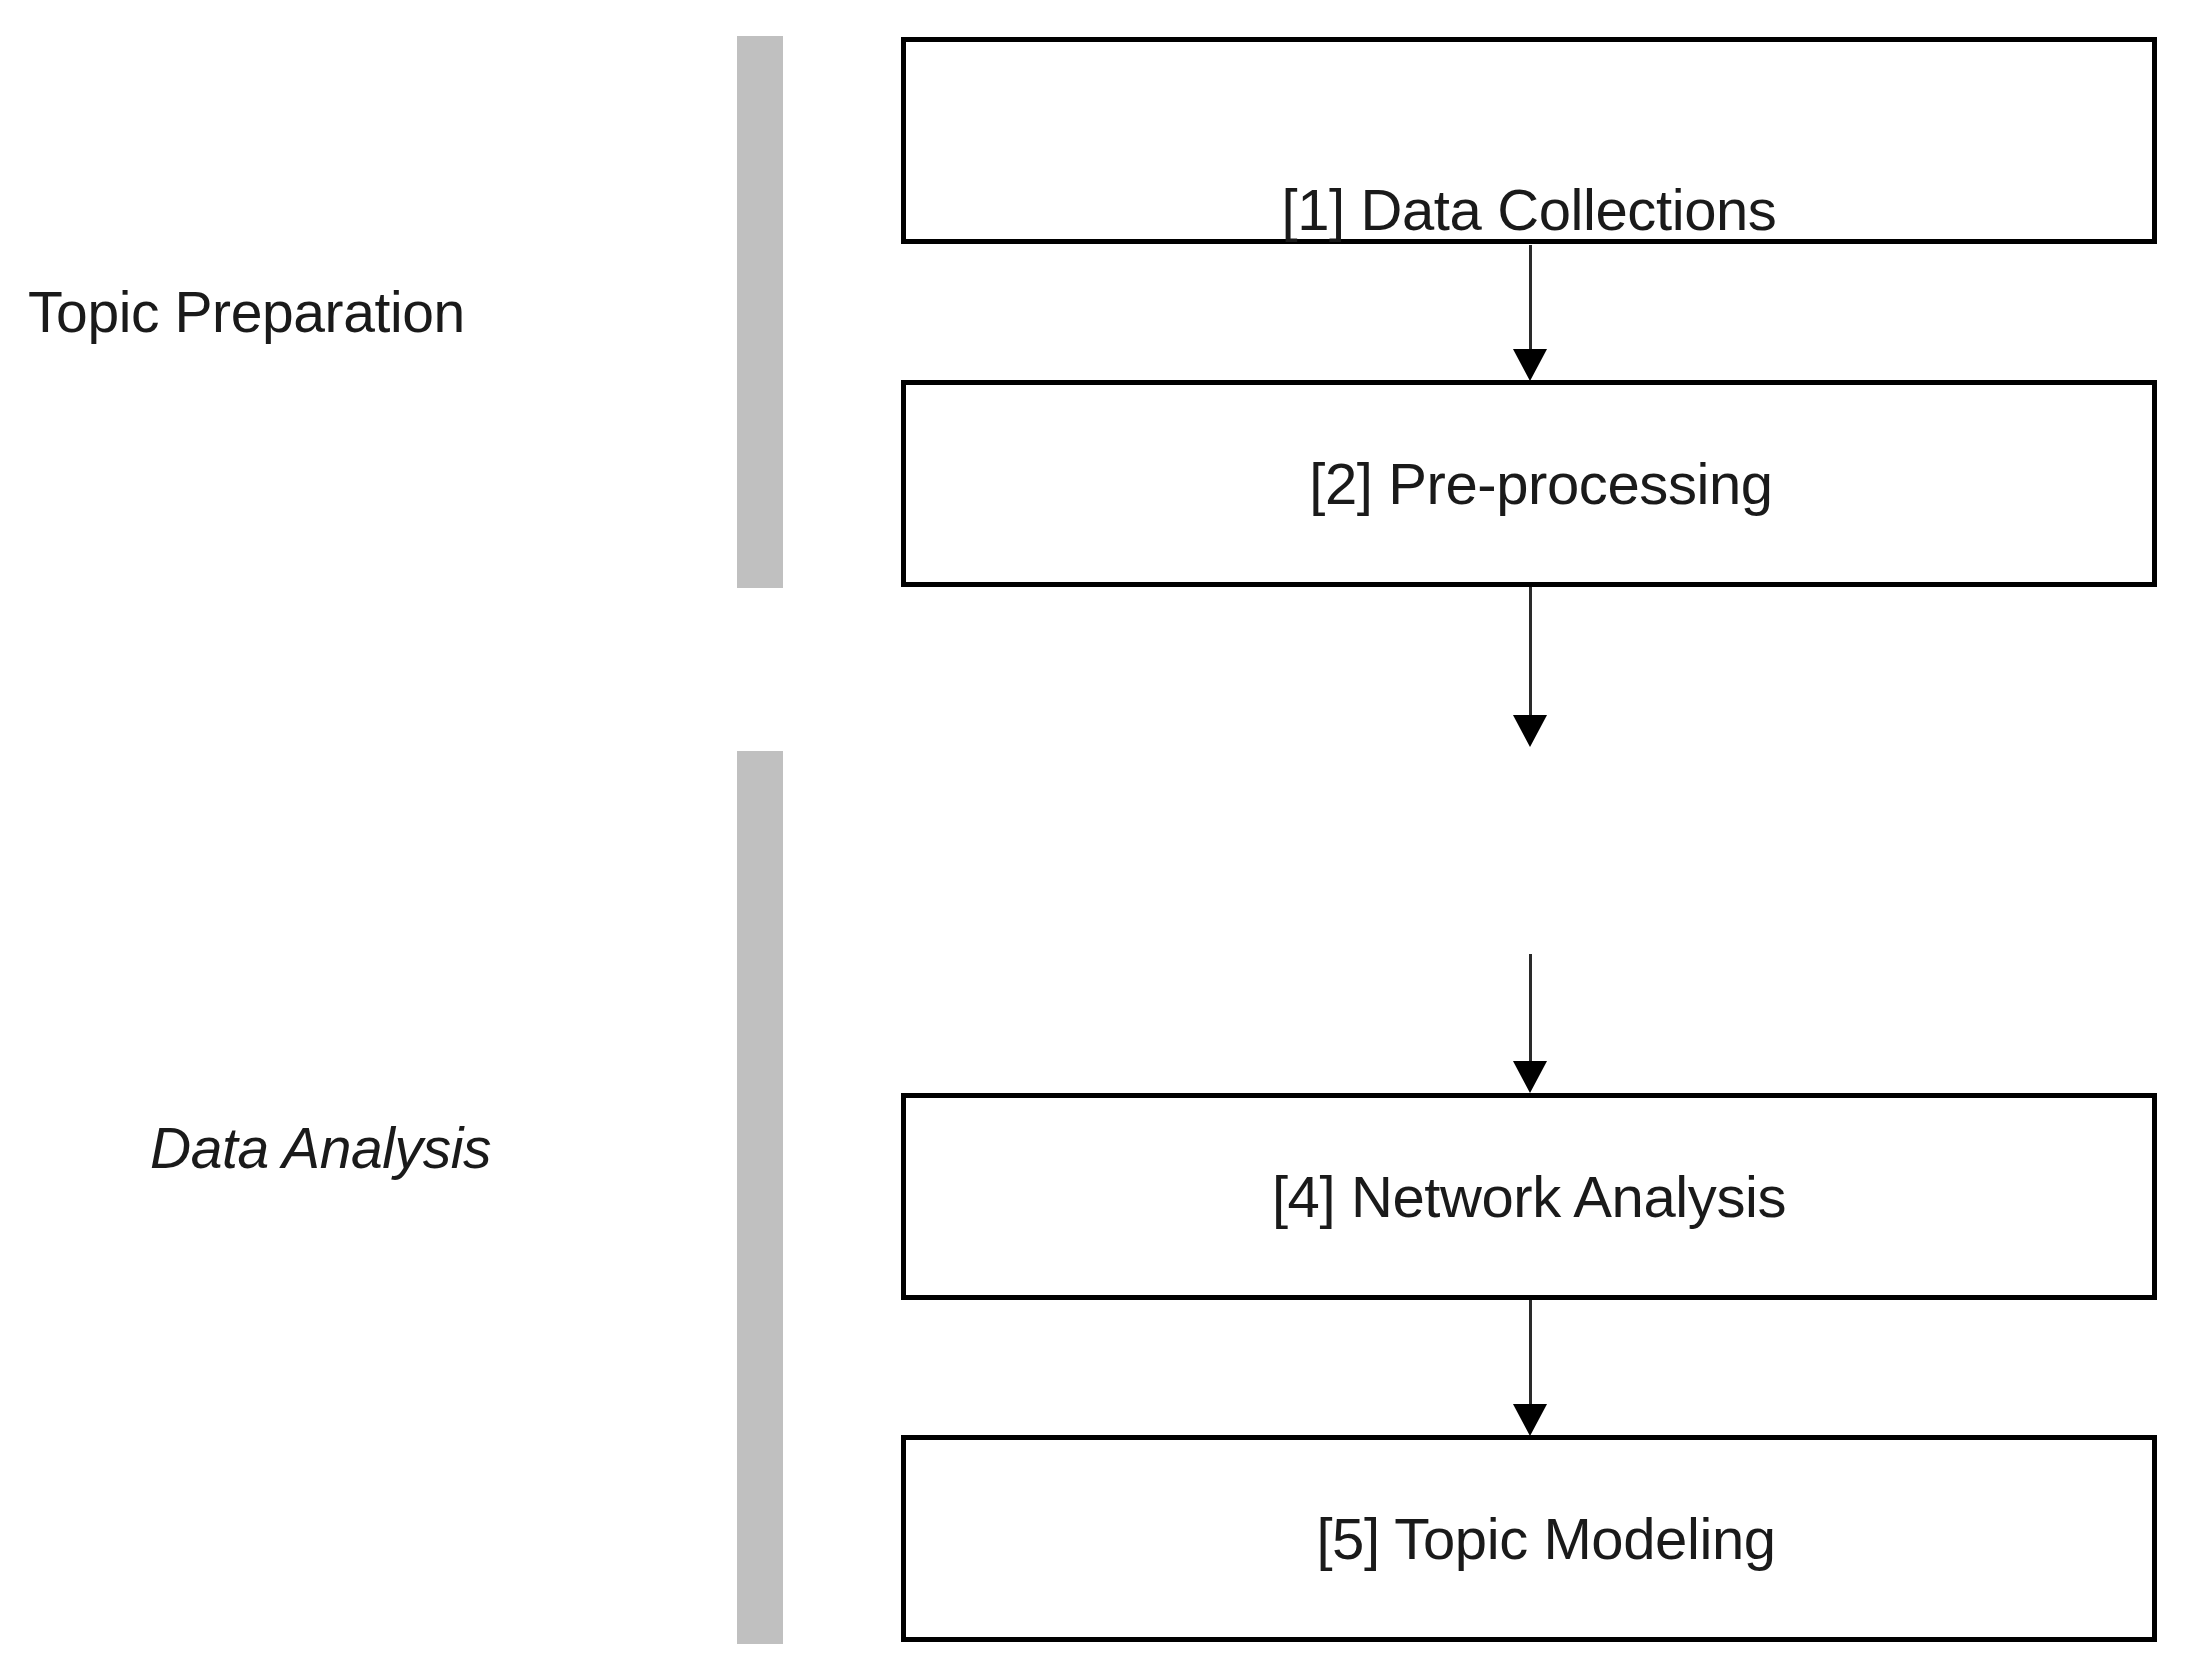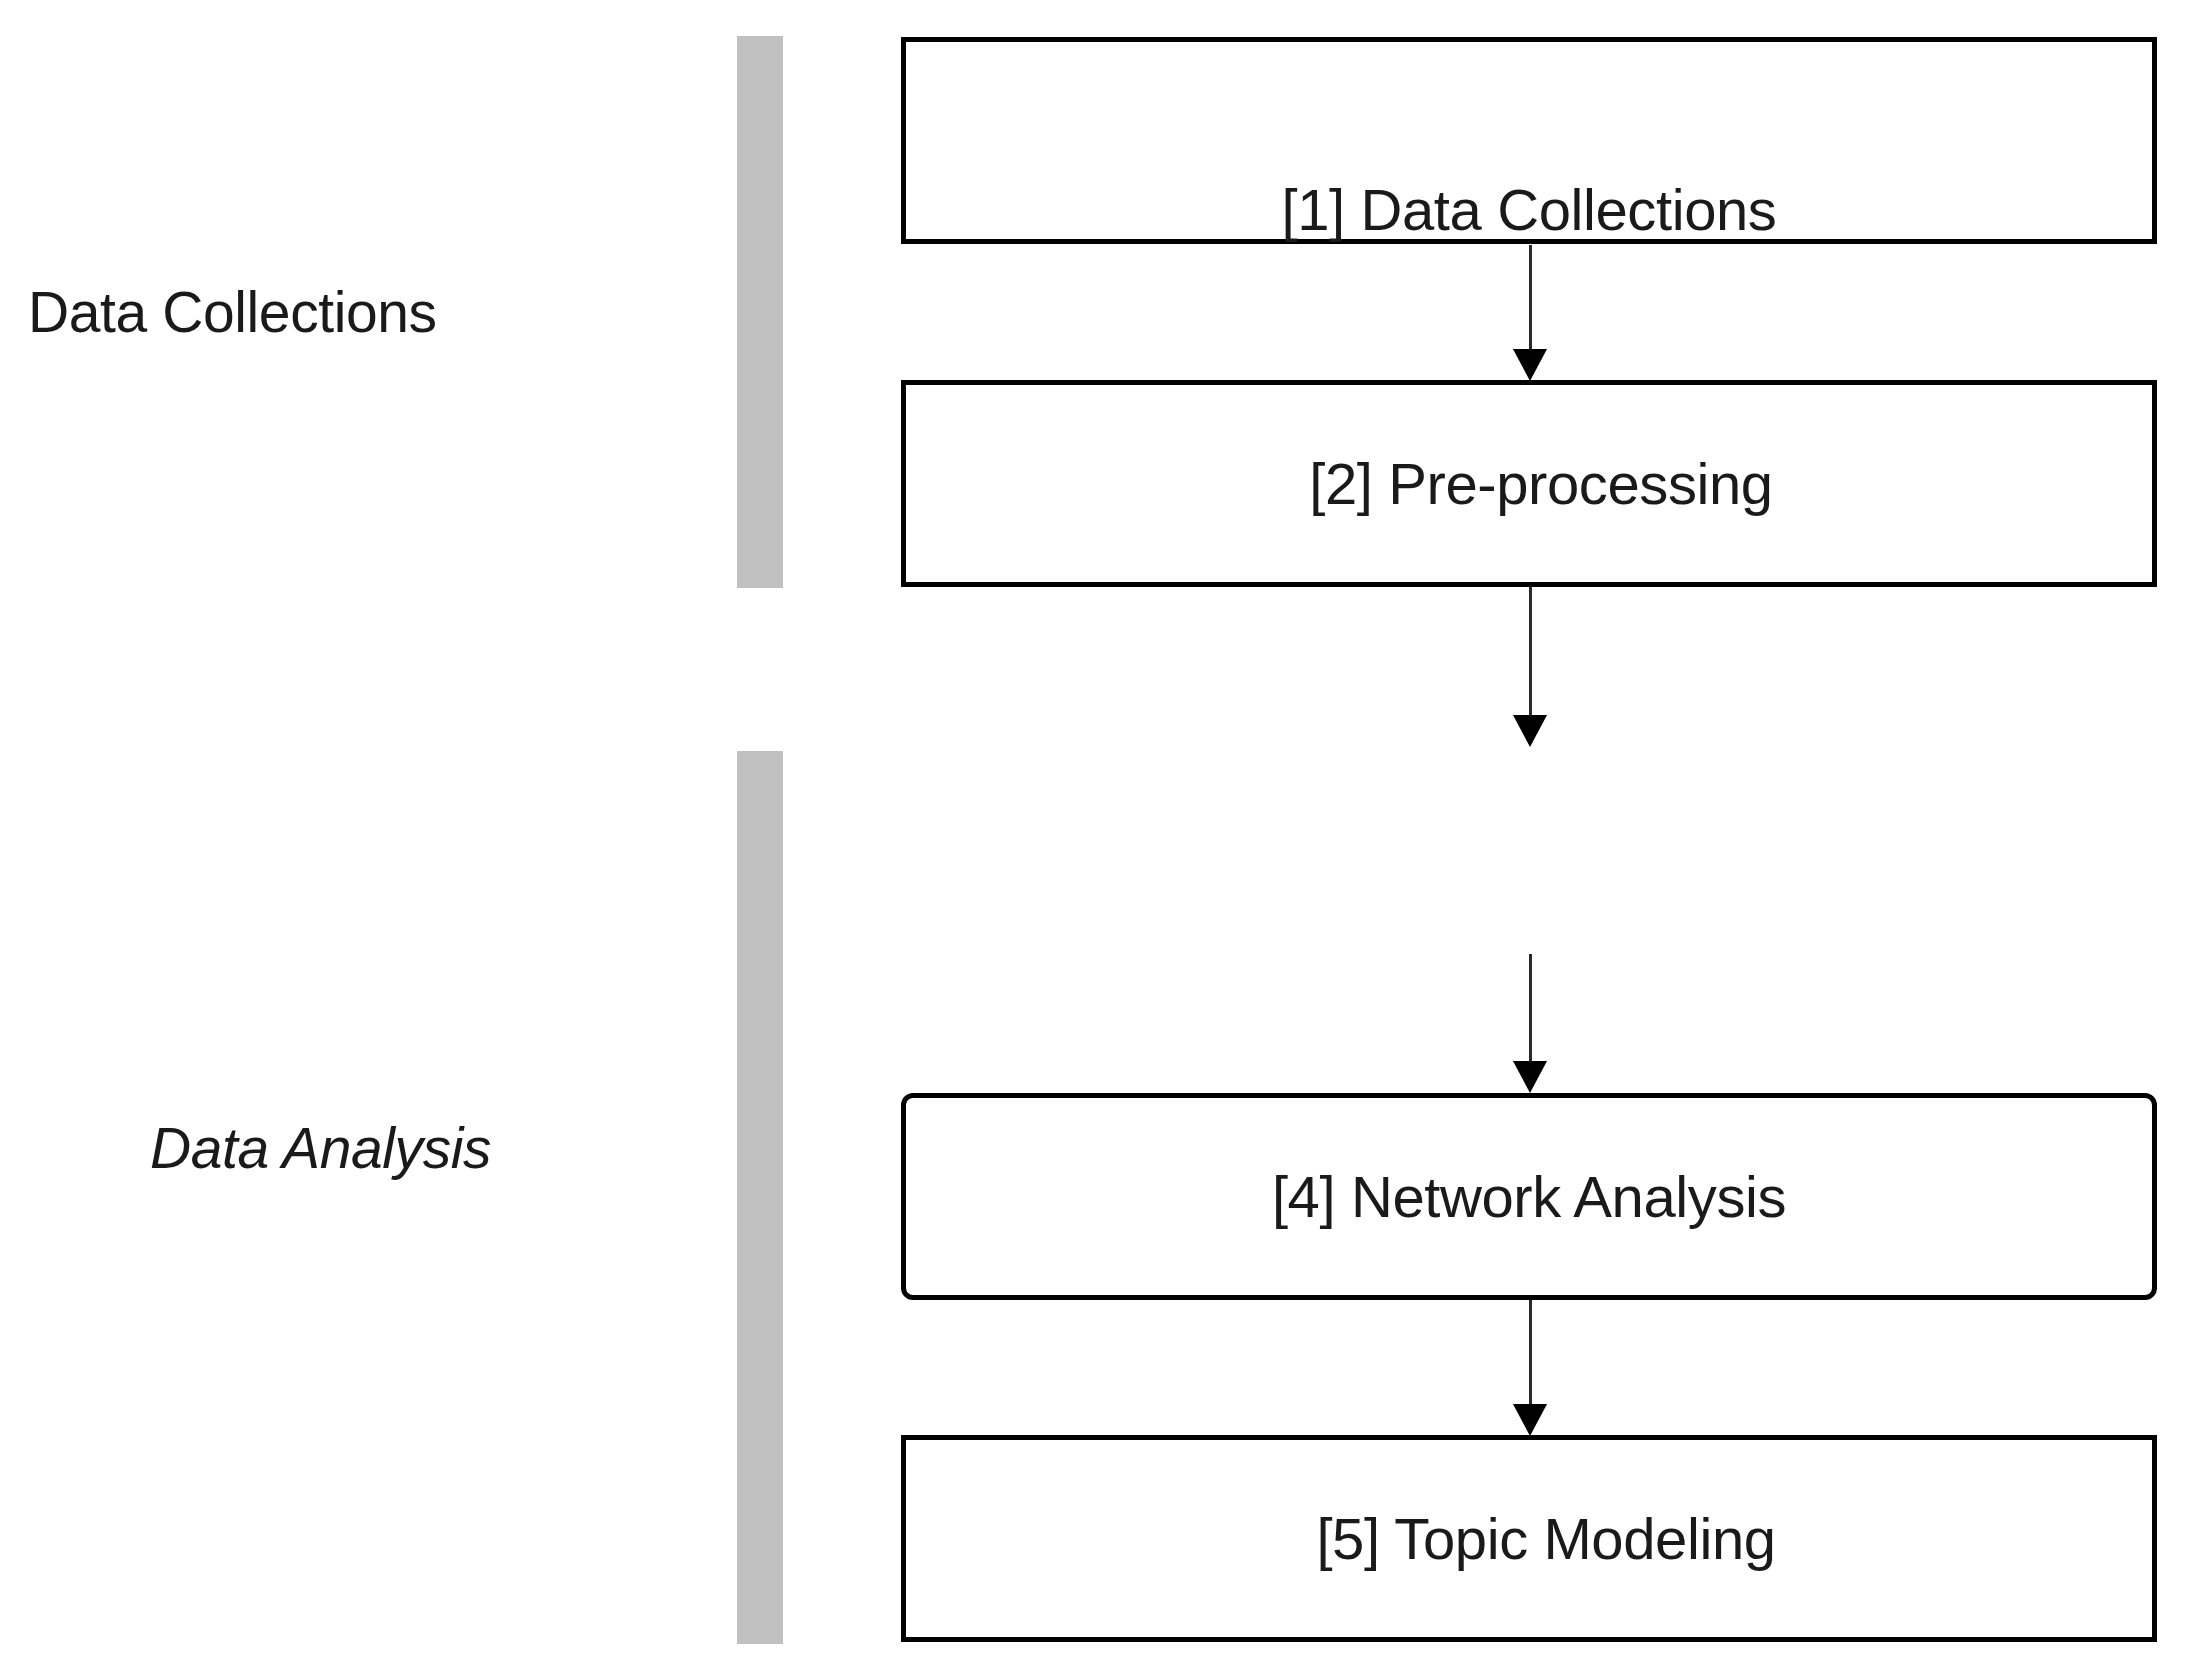--- a/index.html
+++ b/index.html
@@ -56,21 +56,21 @@
   .node-label {
     font-size: 58px;
     color: #1a1a1a;
     letter-spacing: -0.4px;
     white-space: nowrap;
     line-height: 1;
   }
   #node-box-0 { top: 37px; align-items: flex-end;   }
   #node-box-1 { top: 380px; padding-left: 24px;  }
   #node-box-2 { top: 747px;  }
-  #node-box-3 { top: 1093px; border-radius: 12px; }
+  #node-box-3 { top: 1093px; }
   #node-box-4 { top: 1435px; padding-left: 34px; }
 
   
   .connector {
     position: absolute;
     left: 1513px;
     width: 35px;
   }
   .connector .shaft {
     position: absolute;
@@ -96,21 +96,21 @@
   #connector-2 { top: 954px; height: 139px; }
   #connector-2 .shaft { height: 112px; }
   #connector-3 { top: 1300px; height: 136px; }
   #connector-3 .shaft { height: 109px; }
 </style>
 </head>
 <body>
 
 <div id="canvas">
 
-  <div class="phase-label" id="phase-label-0">Data Collections</div>
+  <div class="phase-label" id="phase-label-0">Topic Preparation</div>
   <div class="phase-label" id="phase-label-1">Data Analysis</div>
 
   <div class="phase-bar" id="phase-bar-0"></div>
   <div class="phase-bar" id="phase-bar-1"></div>
 
   <div class="node-box" id="node-box-0">
     <span class="node-label">[1] Data Collections</span>
   </div>
 
   <div class="node-box" id="node-box-1">

